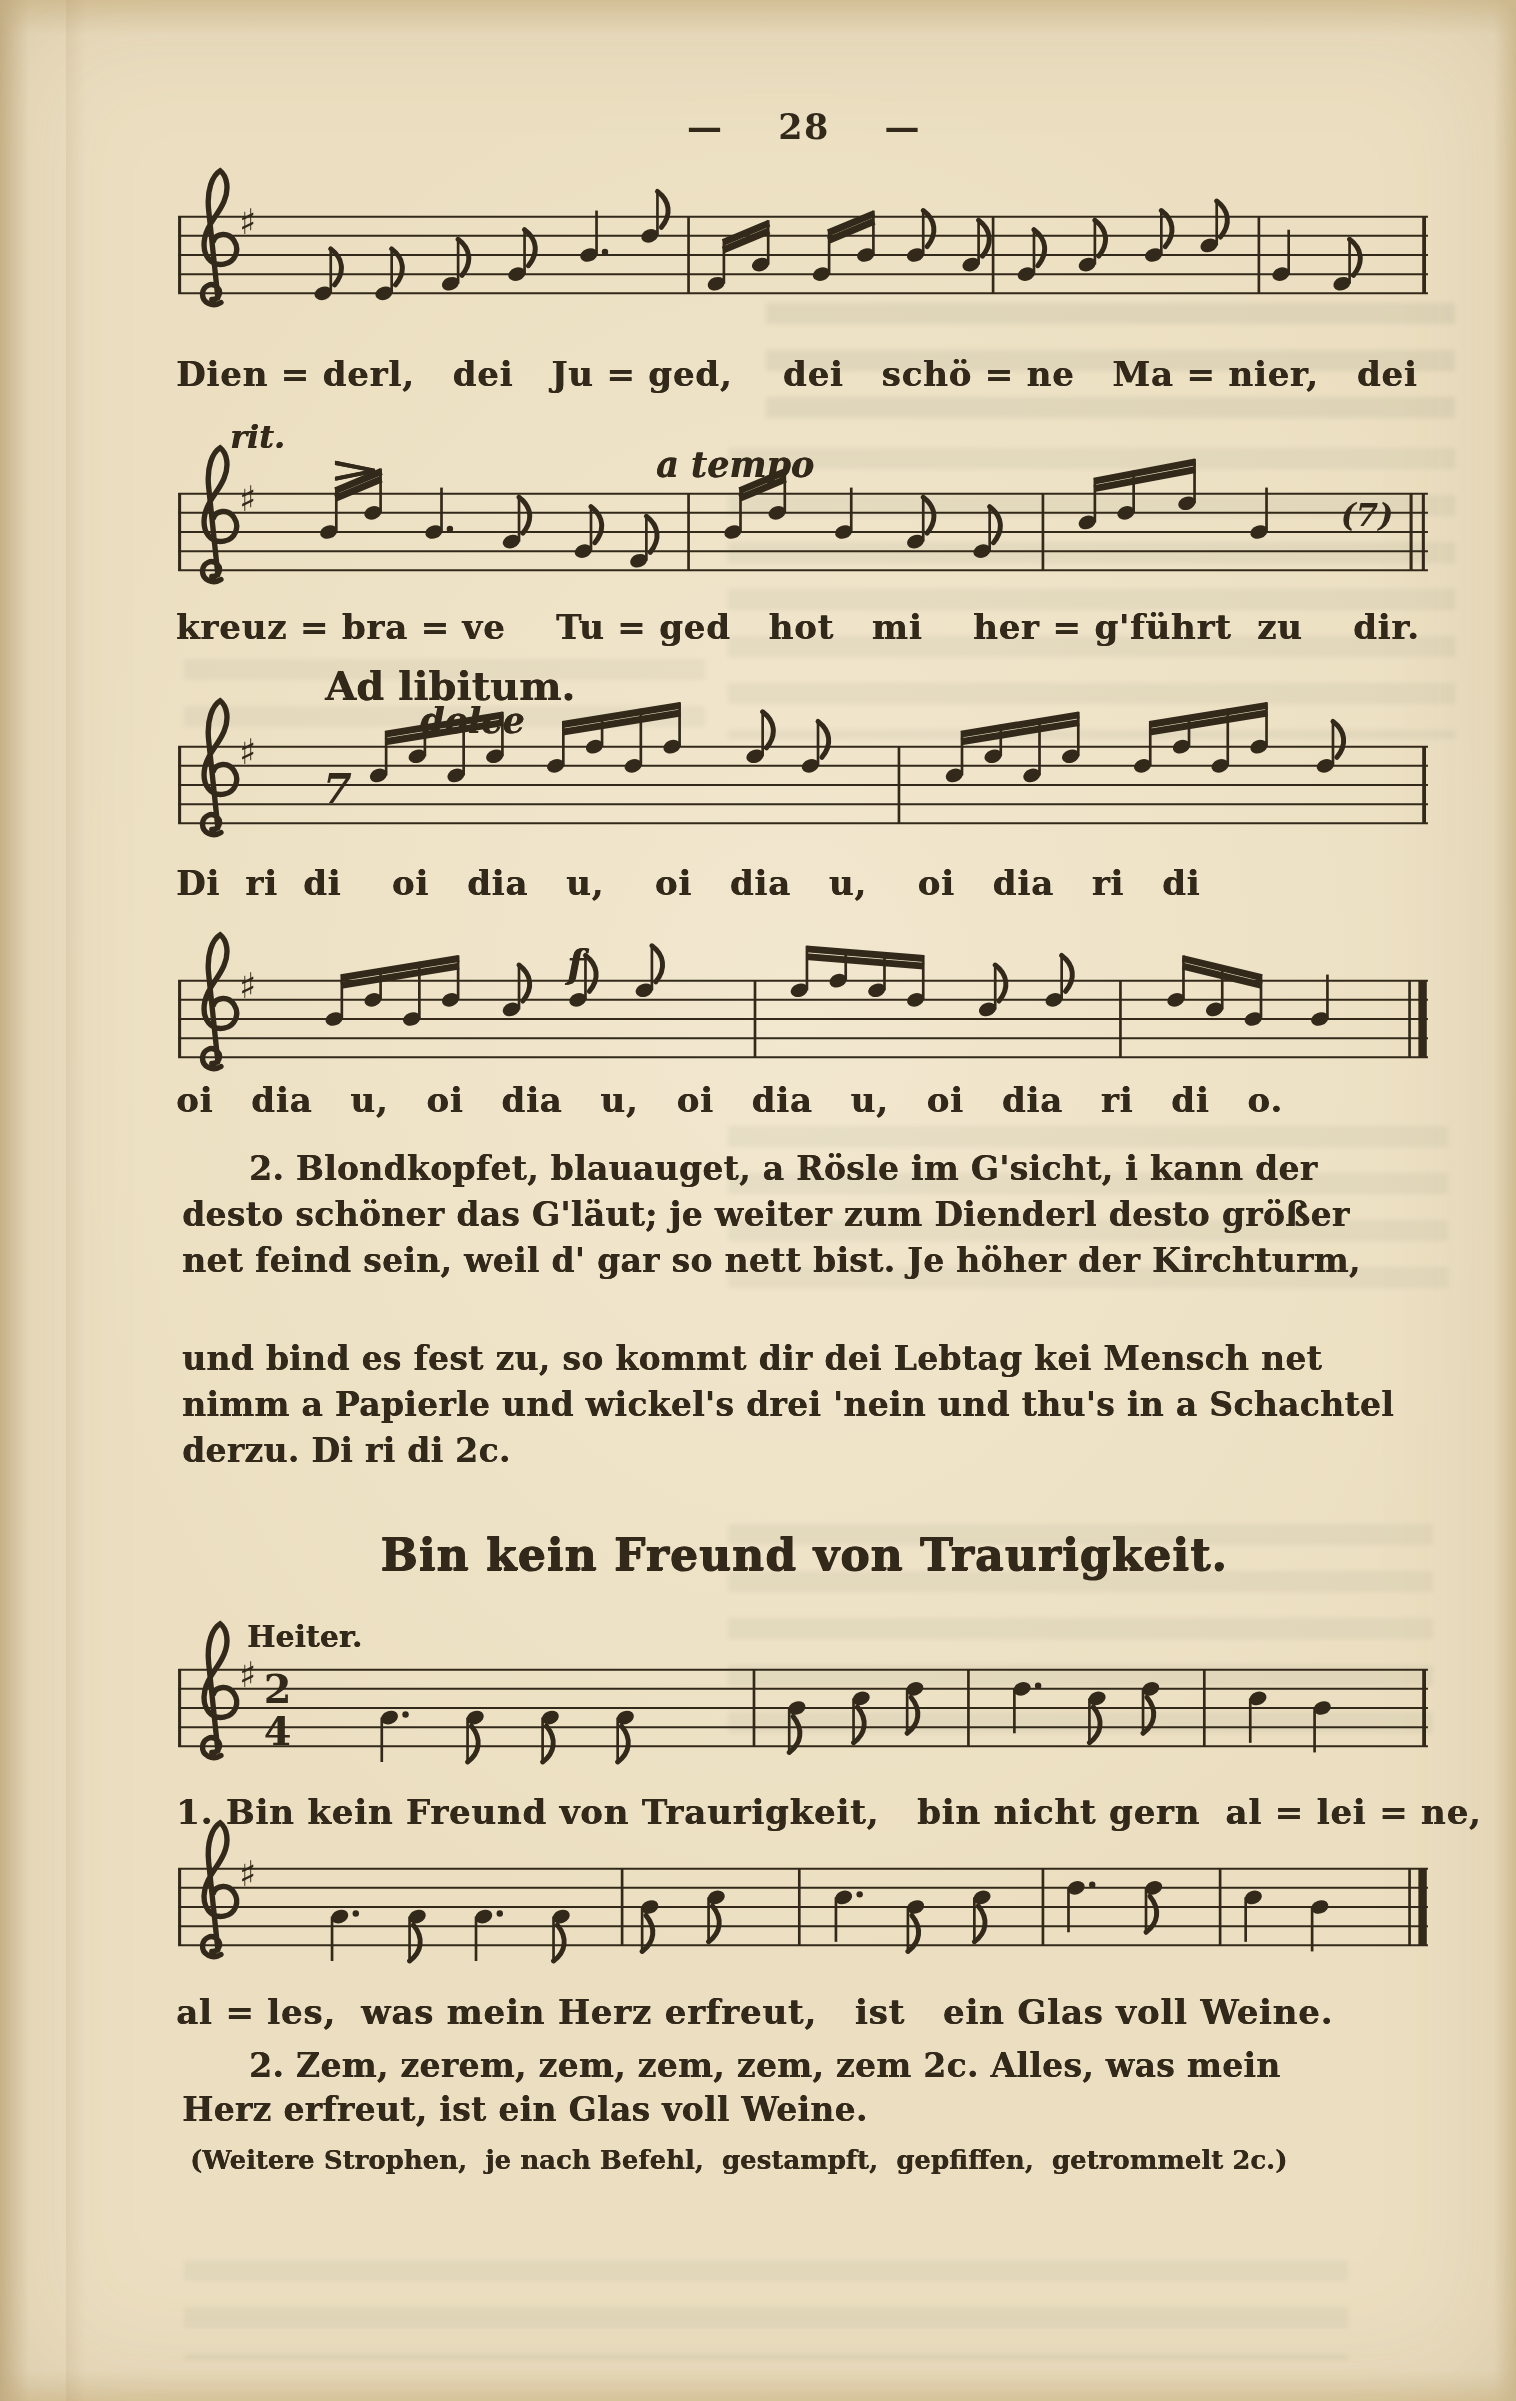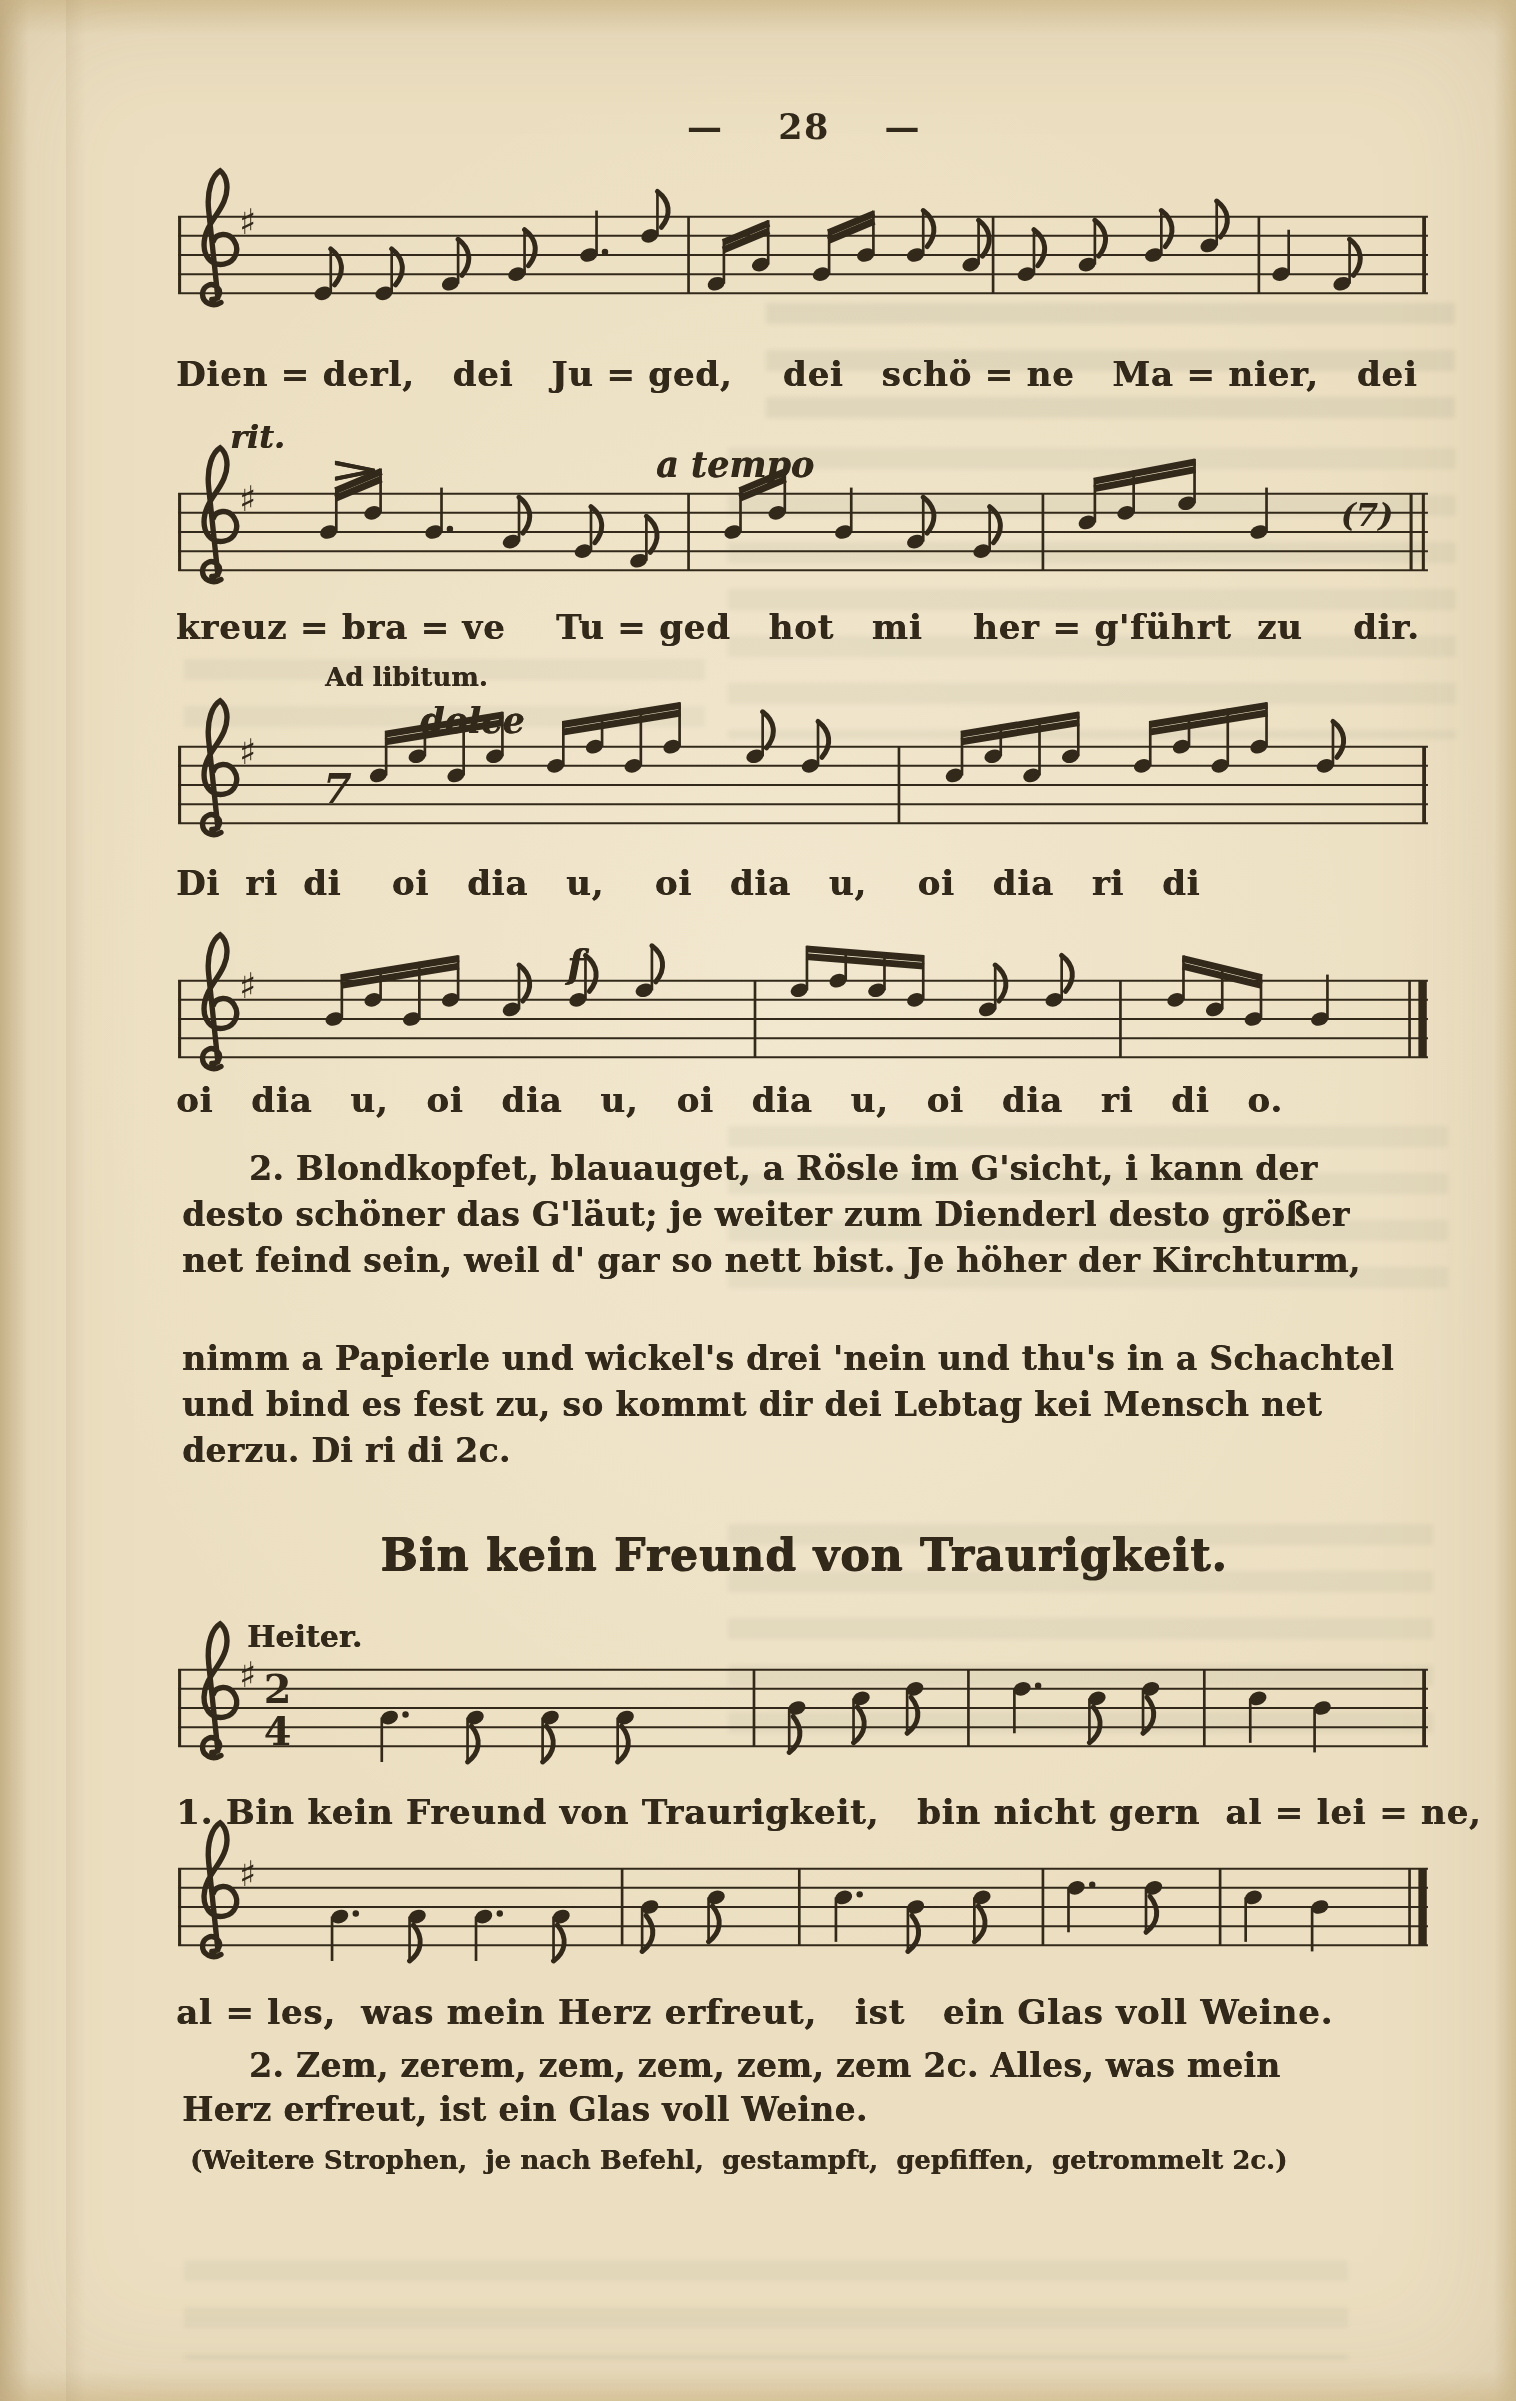--- a/index.html
+++ b/index.html
@@ -196,21 +196,21 @@
       <line x1="1425.25" y1="120" x2="1425.25" y2="62" stroke="#32291a" stroke-width="3.5"></line>
       <line x1="209.61" y1="66" x2="269.45" y2="41" stroke="#32291a" stroke-width="9"></line>
       <line x1="209.61" y1="76" x2="269.45" y2="51" stroke="#32291a" stroke-width="9"></line>
       <line x1="737.4" y1="66" x2="797.24" y2="41" stroke="#32291a" stroke-width="9"></line>
       <line x1="737.4" y1="76" x2="797.24" y2="51" stroke="#32291a" stroke-width="9"></line>
       <line x1="1200.12" y1="53.5" x2="1332.26" y2="28.5" stroke="#32291a" stroke-width="9"></line>
       <line x1="1200.12" y1="63.5" x2="1332.26" y2="38.5" stroke="#32291a" stroke-width="9"></line>
     </svg></div>
 <div class="abs lyric ink" style="top:607px;">kreuz = bra = ve    Tu = ged   hot   mi    her = g'führt  zu    dir.</div>
 
-<span class="abs mark ink" style="left:325px;top:662px;font-size:26px;">Ad libitum.</span>
+<span class="abs mark ink" style="left:325px;top:662px;font-size:40px;">Ad libitum.</span>
 <span class="abs mark mark-ital ink" style="left:420px;top:700px;font-size:35px;">dolce</span>
 
 <div class="abs sys" style="top:693px;"><svg width="1256" height="184" viewBox="0 0 1640 240">
       <line x1="4" y1="70" x2="1636" y2="70" stroke="#32291a" stroke-width="2.6"></line>
       <line x1="4" y1="95" x2="1636" y2="95" stroke="#32291a" stroke-width="2.6"></line>
       <line x1="4" y1="120" x2="1636" y2="120" stroke="#32291a" stroke-width="2.6"></line>
       <line x1="4" y1="145" x2="1636" y2="145" stroke="#32291a" stroke-width="2.6"></line>
       <line x1="4" y1="170" x2="1636" y2="170" stroke="#32291a" stroke-width="2.6"></line>
       <line x1="6" y1="70" x2="6" y2="170" stroke="#32291a" stroke-width="4"></line>
       <path d="M40,182 c-11,7 -25,0 -24,-12 c1,-10 12,-15 19,-8 c7,7 1,17 -7,16 M36,176 L24,62 c-3,-27 5,-46 15,-52 c9,7 12,24 5,40 c-8,19 -21,28 -25,47 c-5,24 9,38 25,35 c15,-3 21,-19 13,-31 c-7,-11 -23,-10 -27,1" transform="translate(20,0)" stroke="#32291a" stroke-width="7" fill="none" stroke-linecap="round"></path>
@@ -333,22 +333,22 @@
     </svg></div>
 <div class="abs lyric ink" style="top:1080px;">oi   dia   u,   oi   dia   u,   oi   dia   u,   oi   dia   ri   di   o.</div>
 
 <div class="abs verse ink" style="top:1146px;">
   <div class="indent">2.  Blondkopfet, blauauget, a Rösle im G'sicht, i kann der</div>
   <div>desto schöner das G'läut; je weiter zum Dienderl desto größer</div>
   <div>net feind sein, weil d' gar so nett bist.  Je höher der Kirchturm,</div>
 </div>
 
 <div class="abs verse ink" style="top:1336px;">
+  <div>und bind es fest zu, so kommt dir dei Lebtag kei Mensch net</div>
   <div>nimm a Papierle und wickel's drei 'nein und thu's in a Schachtel</div>
-  <div>und bind es fest zu, so kommt dir dei Lebtag kei Mensch net</div>
   <div>derzu.  Di ri di 2c.</div>
 </div>
 
 <div class="abs title ink" style="top:1529px;">Bin kein Freund von Traurigkeit.</div>
 <span class="abs mark ink" style="left:247px;top:1619px;font-size:30px;">Heiter.</span>
 
 <div class="abs sys" style="top:1616px;"><svg width="1256" height="184" viewBox="0 0 1640 240">
       <line x1="4" y1="70" x2="1636" y2="70" stroke="#32291a" stroke-width="2.6"></line>
       <line x1="4" y1="95" x2="1636" y2="95" stroke="#32291a" stroke-width="2.6"></line>
       <line x1="4" y1="120" x2="1636" y2="120" stroke="#32291a" stroke-width="2.6"></line>

